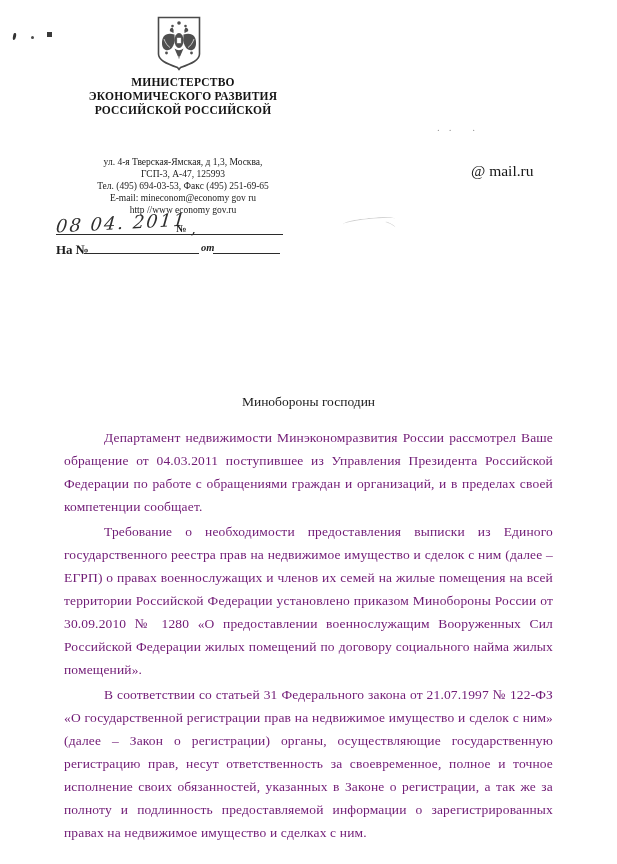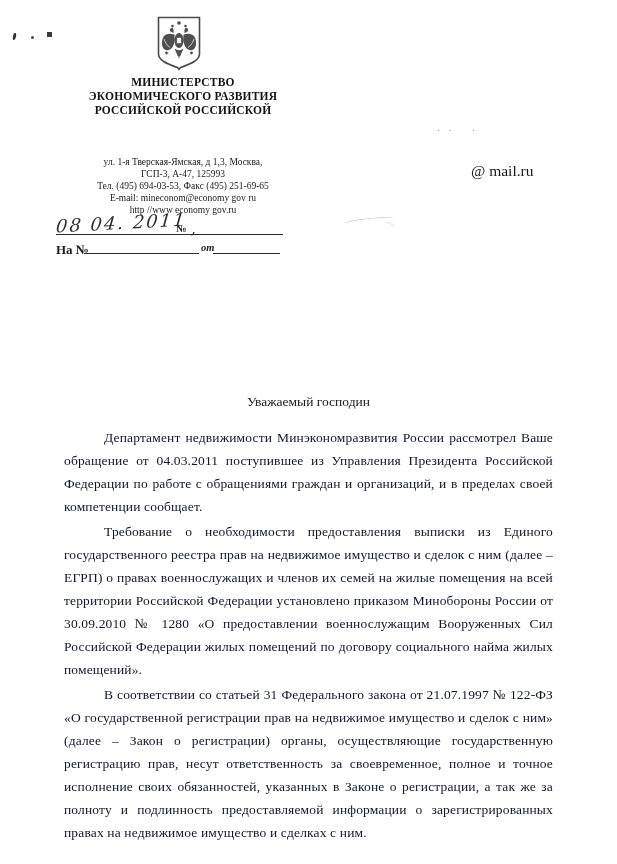--- a/index.html
+++ b/index.html
@@ -67,21 +67,21 @@
   
   .redacted-dots { position: absolute; left: 437px; top: 121px; color: #9a9a9a; font-size: 11px; letter-spacing: 9px; }
   .email { position: absolute; left: 471px; top: 114px; font-size: 15.5px; color: #161616; margin-top: 48px; }
 
   
   .subject { position: absolute; left: 64px; top: 351px; font-size: 13.5px; }
   .salutation { position: absolute; left: 64px; top: 394px; width: 489px; text-align: center; font-size: 13.5px; }
   .body-text {
     position: absolute; left: 64px; top: 426px; width: 489px;
     font-size: 13.5px; line-height: 23px; letter-spacing: 0.15px;
-    text-align: justify; color: #0f172a;
+    text-align: justify; color: #701a75;
   }
   .body-text p { margin: 0 0 2px 0; text-indent: 40px; }
 </style>
 </head>
 <body>
 
 <div class="page">
 
   <div class="mark mark-comma"></div>
   <div class="mark mark-dot1"></div>
@@ -112,21 +112,21 @@
     </svg>
   </div>
 
   <div class="ministry">
     <div>МИНИСТЕРСТВО</div>
     <div>ЭКОНОМИЧЕСКОГО РАЗВИТИЯ</div>
     <div>РОССИЙСКОЙ РОССИЙСКОЙ</div>
   </div>
 
   <div class="address">
-    <div>ул. 1-я Тверская-Ямская, д  1,3, Москва,</div>
+    <div>ул. 4-я Тверская-Ямская, д  1,3, Москва,</div>
     <div>ГСП-3, А-47, 125993</div>
     <div>Тел. (495) 694-03-53, Факс (495) 251-69-65</div>
     <div>E-mail: mineconom@economy gov ru</div>
     <div>http //www economy gov.ru</div>
   </div>
 
   <div class="handwriting">08 04. 2011</div>
   <div class="no-label">№</div>
   <div class="hand-comma">,</div>
   <div class="blank blank-1"></div>
@@ -136,21 +136,21 @@
   <div class="ref-from">от</div>
   <div class="blank blank-3"></div>
 
   <div class="streak streak-1"></div>
   <div class="streak streak-2"></div>
 
   <div class="redacted-dots">.. .</div>
   <div class="email">@ mail.ru</div>
 
 
-  <div class="salutation">Уважаемый господин</div>
+  <div class="salutation">Минобороны господин</div>
 
   <div class="body-text">
     <p>Департамент недвижимости Минэкономразвития России рассмотрел Ваше обращение от 04.03.2011 поступившее из Управления Президента Российской Федерации по работе с обращениями граждан и организаций, и в пределах своей компетенции сообщает.</p>
     <p>Требование о необходимости предоставления выписки из Единого государственного реестра прав на недвижимое имущество и сделок с ним (далее – ЕГРП) о правах военнослужащих и членов их семей на жилые помещения на всей территории Российской Федерации установлено приказом Минобороны России от 30.09.2010 № 1280 «О предоставлении военнослужащим Вооруженных Сил Российской Федерации жилых помещений по договору социального найма жилых помещений».</p>
     <p>В соответствии со статьей 31 Федерального закона от 21.07.1997 № 122-ФЗ «О государственной регистрации прав на недвижимое имущество и сделок с ним» (далее – Закон о регистрации) органы, осуществляющие государственную регистрацию прав, несут ответственность за своевременное, полное и точное исполнение своих обязанностей, указанных в Законе о регистрации, а так же за полноту и подлинность предоставляемой информации о зарегистрированных правах на недвижимое имущество и сделках с ним.</p>
   </div>
 
 </div>
 
 </body></html>

